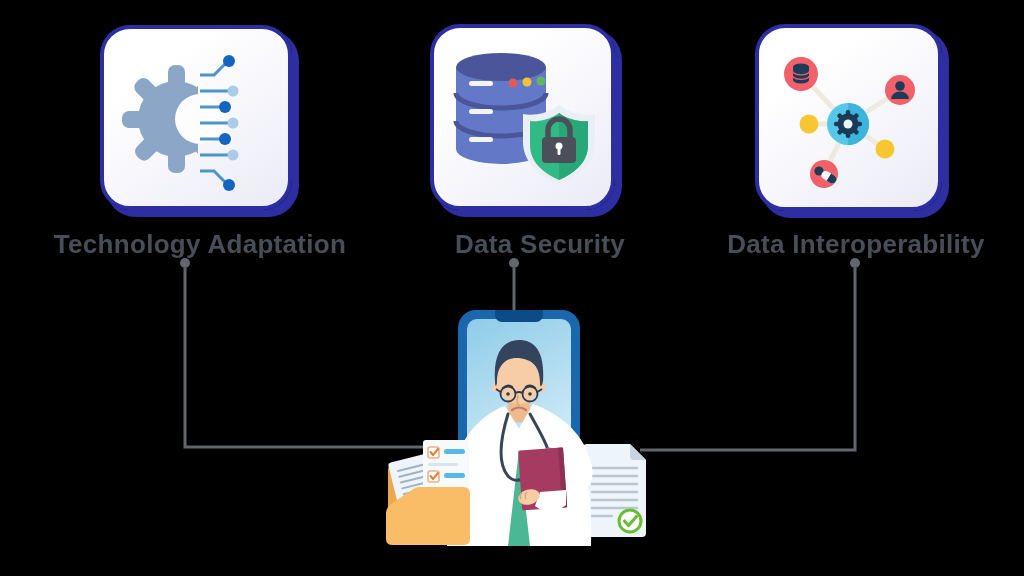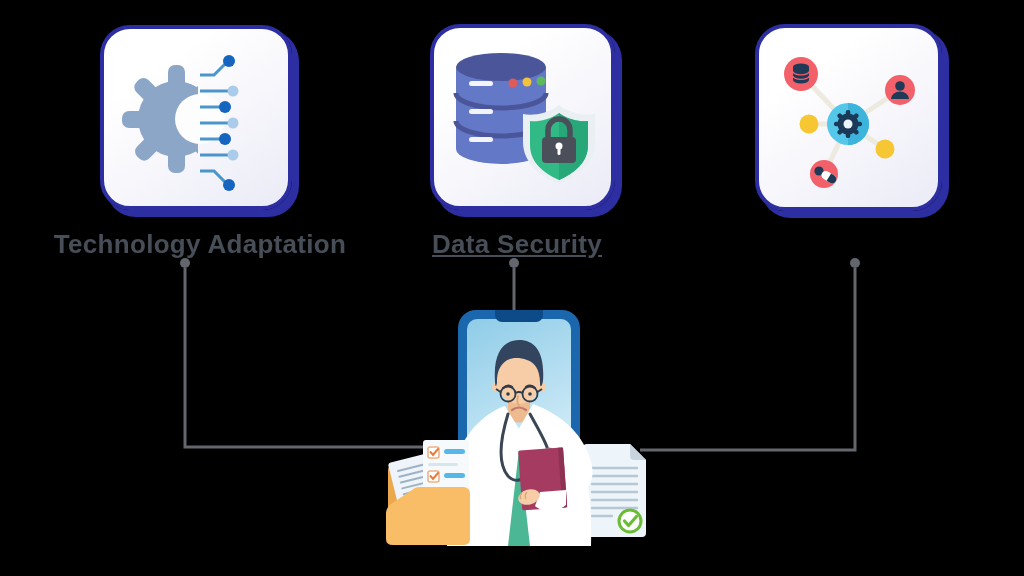--- a/index.html
+++ b/index.html
@@ -133,21 +133,22 @@
           <rect x="86.7" y="82" width="4.6" height="28" rx="2" transform="rotate(90 89 96)"></rect>
           <rect x="86.7" y="82" width="4.6" height="28" rx="2" transform="rotate(135 89 96)"></rect>
           <circle cx="89" cy="96" r="10.5"></circle>
         </g>
         <circle cx="89" cy="96" r="4.5" fill="#e8f6fb"></circle>
       </g>
     </svg>
   </div>
 
   <div class="card-label" style="left:200px;top:229px;">Technology Adaptation</div>
-  <div class="card-label" style="left:517px;top:229px;text-decoration:underline;">Data Security</div>
+  <div class="card-label" style="left:540px;top:229px;">Data Security</div>
+  <div class="card-label" style="left:856px;top:229px;">Data Interoperability</div>
 
   <svg class="illustration" style="left:370px;top:300px;" width="300" height="276" viewBox="370 300 300 276">
     <defs>
       <linearGradient id="scr" x1="0" y1="0" x2="0.25" y2="1">
         <stop offset="0" stop-color="#8fcce8"></stop>
         <stop offset="1" stop-color="#e6f6fc"></stop>
       </linearGradient>
     </defs>
 
     <g>

